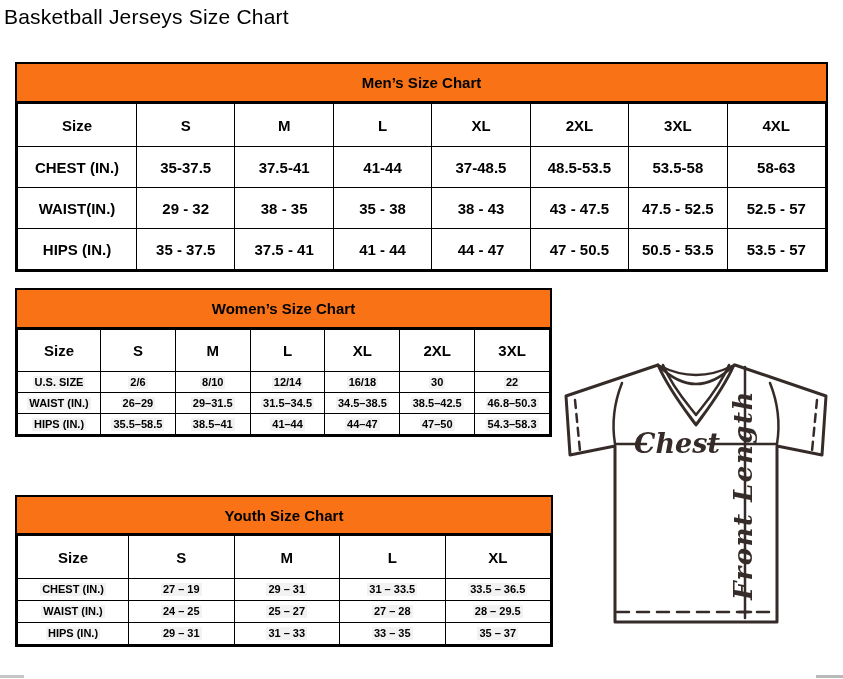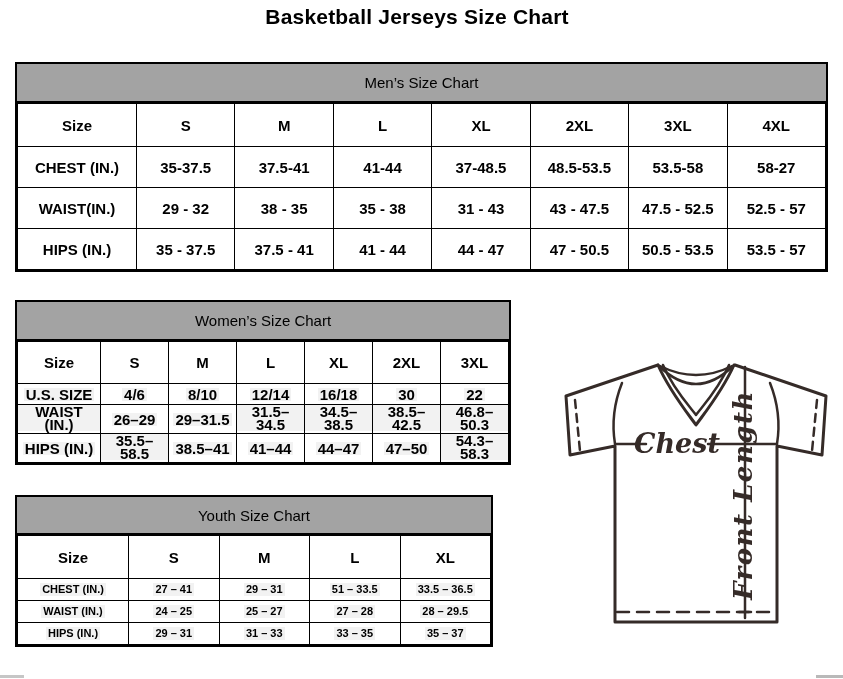--- a/index.html
+++ b/index.html
@@ -1,51 +1,51 @@
 <!DOCTYPE html>
 <html><head>
 <meta charset="utf-8">
 <style>
   html,body{margin:0;padding:0}
   body{
     width:843px;height:679px;position:relative;background:#ffffff;
     font-family:"Liberation Sans",sans-serif;color:#000;overflow:hidden;
   }
   .page-title{
-    position:absolute;top:5px;left:12px;width:810px;text-align:center;
-    font-size:21px;font-weight:bold;letter-spacing:.2px;
+    position:absolute;top:5px;left:4px;width:810px;
+    font-size:21px;font-weight:normal;letter-spacing:.2px;
   }
   .chart{position:absolute;border:2px solid #000;background:#fff;box-sizing:border-box}
   .chart-header{
-    background:#a3a3a3;border-bottom:2px solid #000;
+    background:#f97316;border-bottom:2px solid #000;
     display:flex;align-items:center;justify-content:center;
-    font-weight:normal;font-size:15px;
+    font-weight:bold;font-size:15px;
   }
   table{border-collapse:collapse;table-layout:fixed;width:100%}
   th,td{border:1px solid #000;text-align:center;vertical-align:middle;font-weight:bold;padding:0;overflow:hidden}
 
   
   .chart-mens{left:15px;top:62px;width:813px}
   .chart-mens .chart-header{height:37px}
   .chart-mens thead tr{height:43px}
   .chart-mens tbody tr{height:41px}
   .chart-mens th,.chart-mens td{font-size:15px}
   .chart-mens .rowlabel{width:118px}
 
   
-  .chart-women{left:15px;top:300px;width:496px}
+  .chart-women{left:15px;top:288px;width:537px}
   .chart-women .chart-header{height:37px}
   .chart-women thead tr{height:42px}
   .chart-women thead th{font-size:15px}
   .chart-women tbody tr{height:21px}
-  .chart-women tbody th,.chart-women tbody td{font-size:15px}
+  .chart-women tbody th,.chart-women tbody td{font-size:11px}
   .chart-women .rowlabel{width:82px}
 
   
-  .chart-youth{left:15px;top:495px;width:478px}
+  .chart-youth{left:15px;top:495px;width:538px}
   .chart-youth .chart-header{height:36px}
   .chart-youth thead tr{height:43px}
   .chart-youth thead th{font-size:15px}
   .chart-youth tbody tr{height:22px}
   .chart-youth tbody th,.chart-youth tbody td{font-size:11px}
   .chart-youth .rowlabel{width:110px}
 
   
   .compact tbody .v{background:#f2f2f2;padding:0 2px;display:inline-block;line-height:13px}
 
@@ -80,28 +80,28 @@
       </thead>
       <tbody>
         <tr>
           <th class="rowlabel"><span class="v">CHEST (IN.)</span></th>
           <td><span class="v">35-37.5</span></td>
           <td><span class="v">37.5-41</span></td>
           <td><span class="v">41-44</span></td>
           <td><span class="v">37-48.5</span></td>
           <td><span class="v">48.5-53.5</span></td>
           <td><span class="v">53.5-58</span></td>
-          <td><span class="v">58-27</span></td>
+          <td><span class="v">58-63</span></td>
         </tr>
         <tr>
           <th class="rowlabel"><span class="v">WAIST(IN.)</span></th>
           <td><span class="v">29 - 32</span></td>
           <td><span class="v">38 - 35</span></td>
           <td><span class="v">35 - 38</span></td>
-          <td><span class="v">31 - 43</span></td>
+          <td><span class="v">38 - 43</span></td>
           <td><span class="v">43 - 47.5</span></td>
           <td><span class="v">47.5 - 52.5</span></td>
           <td><span class="v">52.5 - 57</span></td>
         </tr>
         <tr>
           <th class="rowlabel"><span class="v">HIPS (IN.)</span></th>
           <td><span class="v">35 - 37.5</span></td>
           <td><span class="v">37.5 - 41</span></td>
           <td><span class="v">41 - 44</span></td>
           <td><span class="v">44 - 47</span></td>
@@ -123,21 +123,21 @@
           <th>M</th>
           <th>L</th>
           <th>XL</th>
           <th>2XL</th>
           <th>3XL</th>
         </tr>
       </thead>
       <tbody>
         <tr>
           <th class="rowlabel"><span class="v">U.S. SIZE</span></th>
-          <td><span class="v">4/6</span></td>
+          <td><span class="v">2/6</span></td>
           <td><span class="v">8/10</span></td>
           <td><span class="v">12/14</span></td>
           <td><span class="v">16/18</span></td>
           <td><span class="v">30</span></td>
           <td><span class="v">22</span></td>
         </tr>
         <tr>
           <th class="rowlabel"><span class="v">WAIST (IN.)</span></th>
           <td><span class="v">26–29</span></td>
           <td><span class="v">29–31.5</span></td>
@@ -167,23 +167,23 @@
           <th class="rowlabel">Size</th>
           <th>S</th>
           <th>M</th>
           <th>L</th>
           <th>XL</th>
         </tr>
       </thead>
       <tbody>
         <tr>
           <th class="rowlabel"><span class="v">CHEST (IN.)</span></th>
-          <td><span class="v">27 – 41</span></td>
+          <td><span class="v">27 – 19</span></td>
           <td><span class="v">29 – 31</span></td>
-          <td><span class="v">51 – 33.5</span></td>
+          <td><span class="v">31 – 33.5</span></td>
           <td><span class="v">33.5 – 36.5</span></td>
         </tr>
         <tr>
           <th class="rowlabel"><span class="v">WAIST (IN.)</span></th>
           <td><span class="v">24 – 25</span></td>
           <td><span class="v">25 – 27</span></td>
           <td><span class="v">27 – 28</span></td>
           <td><span class="v">28 – 29.5</span></td>
         </tr>
         <tr>

